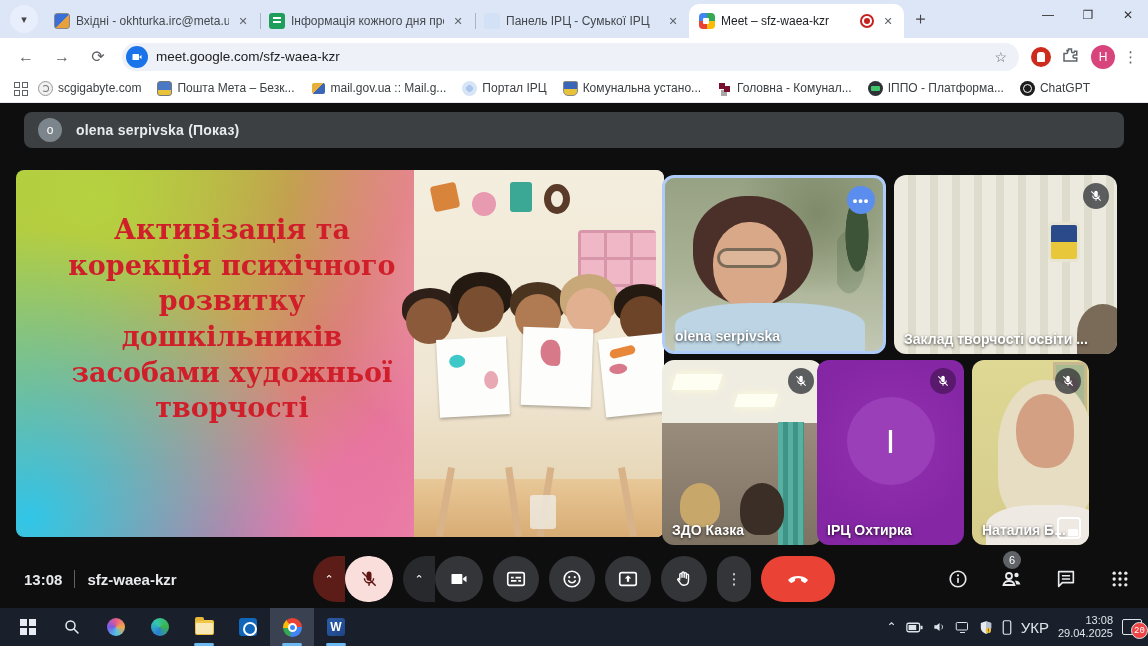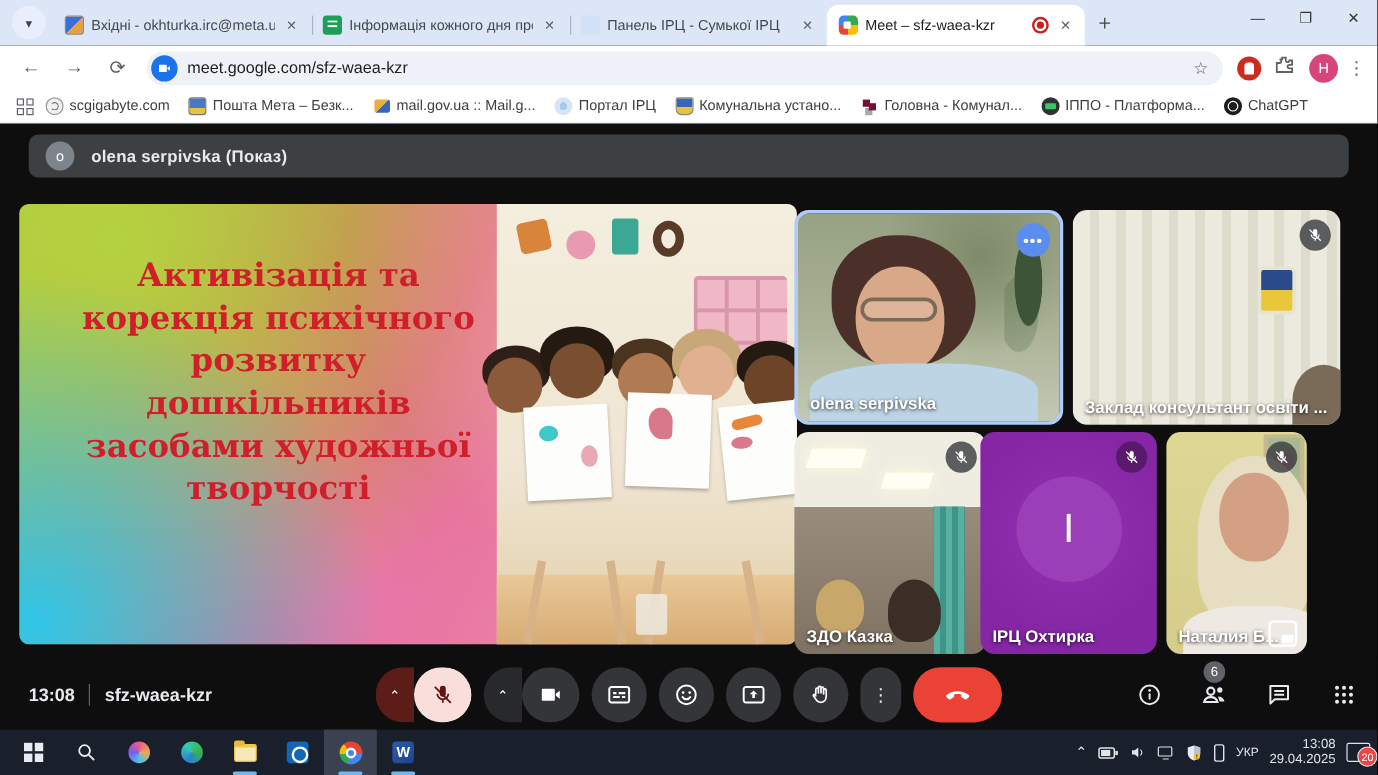--- a/index.html
+++ b/index.html
@@ -152,24 +152,24 @@
   .folder-ico { width:19px; height:15px; background:linear-gradient(#f2c94c,#e8b83a); border-radius:2px; position:relative; }
   .folder-ico:before { content:""; position:absolute; top:-3px; left:0; width:9px; height:4px; background:#e8b83a; border-radius:2px 2px 0 0; }
   .folder-ico:after { content:""; position:absolute; inset:3px 1px 1px 1px; background:#f8e8b8; border-radius:1px; }
   .outlook-ico { width:18px; height:18px; background:#1066b8; border-radius:3px; position:relative; }
   .outlook-ico:after { content:""; position:absolute; left:4px; top:4px; width:10px; height:10px; border:2.5px solid #fff; border-radius:50%; }
   .chrome-ico { width:19px; height:19px; border-radius:50%; background:conic-gradient(from -40deg,#ea4335 0 130deg,#4285f4 130deg 235deg,#34a853 235deg 305deg,#fbbc05 305deg 360deg); position:relative; }
   .chrome-ico:after { content:""; position:absolute; left:5px; top:5px; width:9px; height:9px; background:#4285f4; border:2px solid #fff; border-radius:50%; box-sizing:border-box; }
   .word-ico { width:18px; height:18px; background:linear-gradient(135deg,#2b5ca8,#1e4488); border-radius:3px; color:#fff; font-size:12px; font-weight:bold; display:flex; align-items:center; justify-content:center; }
   .tray { position:absolute; right:6px; top:0; height:38px; display:flex; align-items:center; gap:9px; color:#dfe3ea; }
   .tray-ico { font-size:12px; display:flex; align-items:center; }
-  .lang { font-size:10px; }
+  .lang { font-size:15px; }
   .clock { text-align:right; font-size:11px; line-height:13px; }
   .notif { position:relative; width:20px; height:16px; border:1.5px solid #dfe3ea; border-radius:2px; }
-  .notif-badge { position:absolute; right:-7px; bottom:-5px; min-width:17px; height:17px; border-radius:50%; background:#ef4444; border:1.5px solid #dfe3ea; color:#fff; font-size:9px; display:flex; align-items:center; justify-content:center; }
+  .notif-badge { position:absolute; right:-7px; bottom:-5px; min-width:17px; height:17px; border-radius:50%; background:#ef4444; border:1.5px solid #dfe3ea; color:#fff; font-size:9px; display:flex; align-items:center; justify-content:center;font-family:Liberation Mono, monospace; }
 </style>
 </head>
 <body>
 
 <div class="tabbar">
   <div class="tab-search">▾</div>
 
   <div class="tab">
     <span class="favicon fav-mail"></span>
     <span class="tab-title">Вхідні - okhturka.irc@meta.ua.</span>
@@ -334,21 +334,21 @@
   <div class="tile tile-zaklad">
     <div class="zk-flag"></div>
     <div class="zk-person"></div>
     <div class="mic-badge">
       <svg width="14" height="14" viewBox="0 0 24 24">
           <path fill="#fff" d="M12 14a3 3 0 0 0 3-3V6a3 3 0 0 0-6 0v5a3 3 0 0 0 3 3z"></path>
           <path fill="none" stroke="#fff" stroke-width="1.8" d="M6.5 11a5.5 5.5 0 0 0 11 0M12 16.5V20"></path>
           <path stroke="#fff" stroke-width="1.8" d="M4 4l16 16"></path>
         </svg>
     </div>
-    <div class="tile-label">Заклад консультант освіти ...</div>
+    <div class="tile-label">Заклад творчості освіти ...</div>
   </div>
 
   <div class="tile tile-kazka">
     <div class="kz-light" style="left:12px;top:14px;width:46px;height:16px;"></div>
     <div class="kz-light" style="left:74px;top:34px;width:40px;height:13px;"></div>
     <div class="kz-curtain"></div>
     <div class="kz-head" style="left:18px;bottom:18px;width:40px;height:44px;background:#c8a86a;"></div>
     <div class="kz-head" style="left:78px;bottom:10px;width:44px;height:52px;background:#3a2e26;"></div>
     <div class="mic-badge">
       <svg width="14" height="14" viewBox="0 0 24 24">

